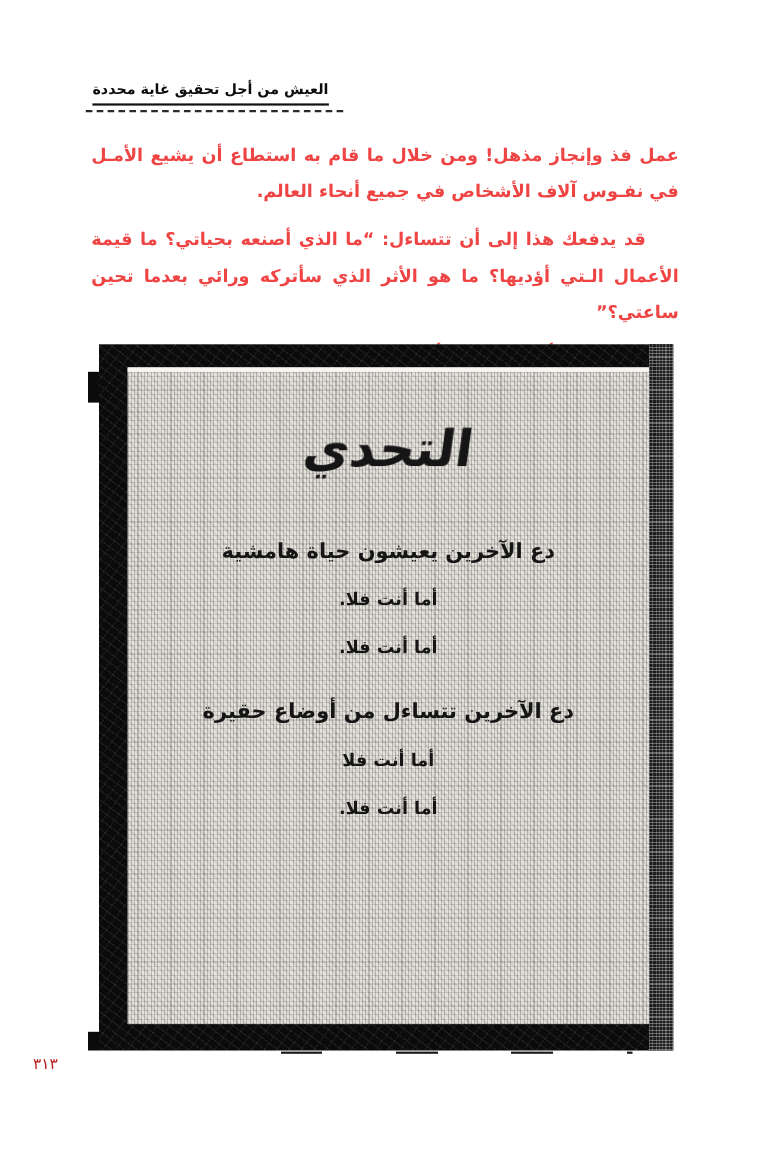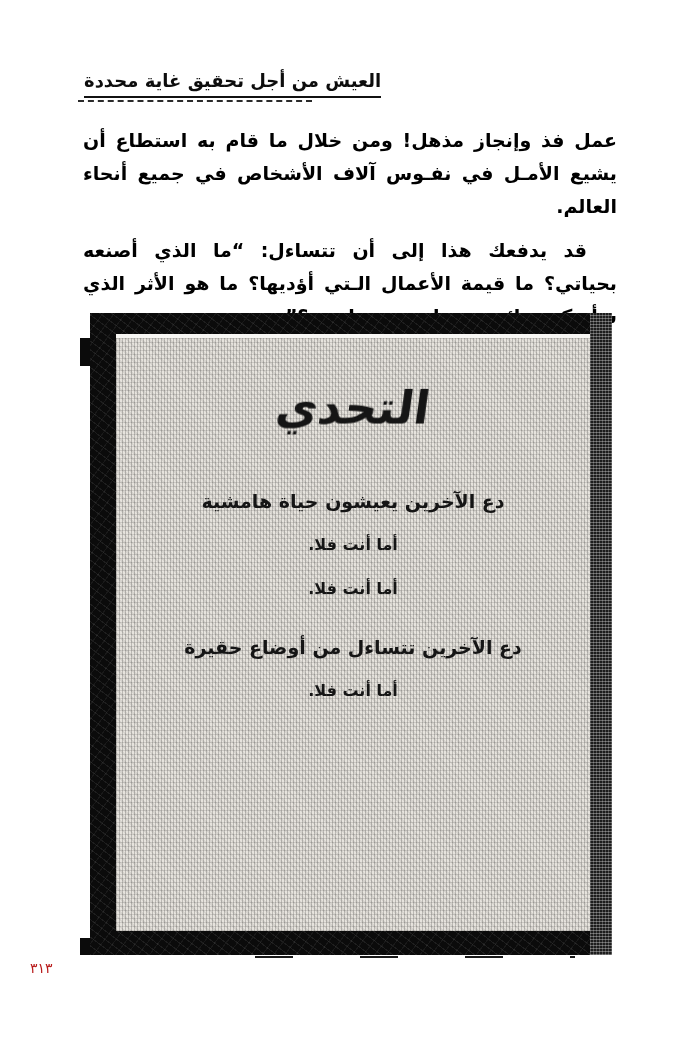--- a/index.html
+++ b/index.html
@@ -12,37 +12,37 @@
     overflow:hidden;
   }
 
   
   .running-header {
     position:absolute; top:70px; left:84px;
     direction:rtl;
   }
   .running-header .hdr-text {
     display:inline-block;
-    font-size:18px; font-weight:bold;
+    font-size:13px; font-weight:bold;
     color:#0d0d0d;
     padding-bottom:5px;
     border-bottom:2px solid #111;
     letter-spacing:0.2px;
   }
   .hdr-dashline {
     position:absolute; top:100px; left:78px; width:234px; height:0;
     border-top:2px dashed #2a2a2a;
   }
 
   
   .body-text {
     position:absolute; top:124px; left:83px; width:534px;
     direction:rtl; text-align:justify;
-    font-size:19px; font-weight:bold;
-    line-height:33px; color:#000000;
+    font-size:16px; font-weight:bold;
+    line-height:33px; color:#ef4444;
   }
   .body-text p { margin:0; }
   .body-text p.p2 { margin-top:11px; text-indent:30px; }
   .body-text p.p3 { margin-top:5px; margin-right:75px; }
 
   
   .challenge-box {
     position:absolute; left:90px; top:313px; width:522px; height:642px;
     background-color:#0b0b0b;
     background-image:
@@ -130,20 +130,21 @@
     <div class="box-inner">
       <div class="box-content">
         <div class="box-title">التحدي</div>
 
         <p class="stanza-line first">دع الآخرين يعيشون حياة هامشية</p>
         <p class="refrain">أما أنت فلا.</p>
 
         <p class="refrain">أما أنت فلا.</p>
 
         <p class="stanza-line">دع الآخرين تتساءل من أوضاع حقيرة</p>
+        <p class="refrain">أما أنت فلا</p>
 
         <p class="refrain">أما أنت فلا.</p>
 
       </div>
     </div>
   </div>
 
   <div class="artifact-a"></div>
   <div class="artifact-b"></div>
   <div class="box-underdash"></div>

